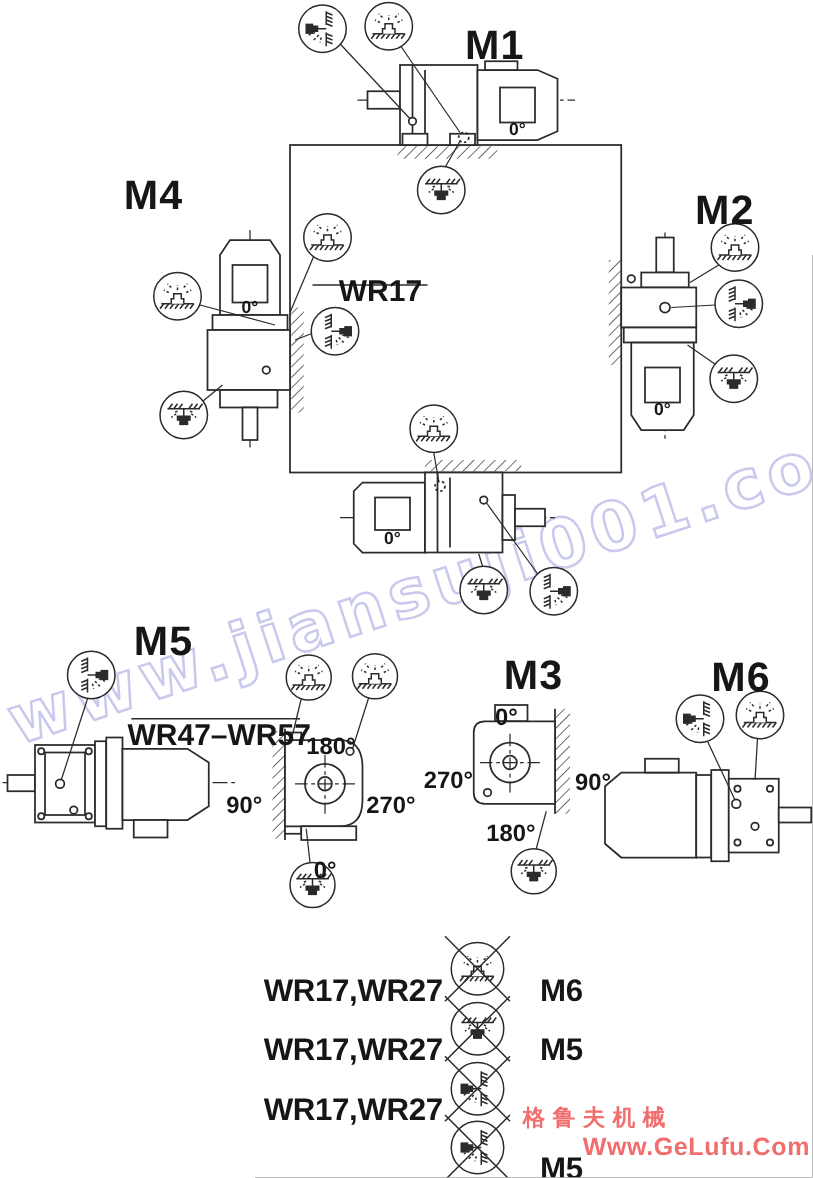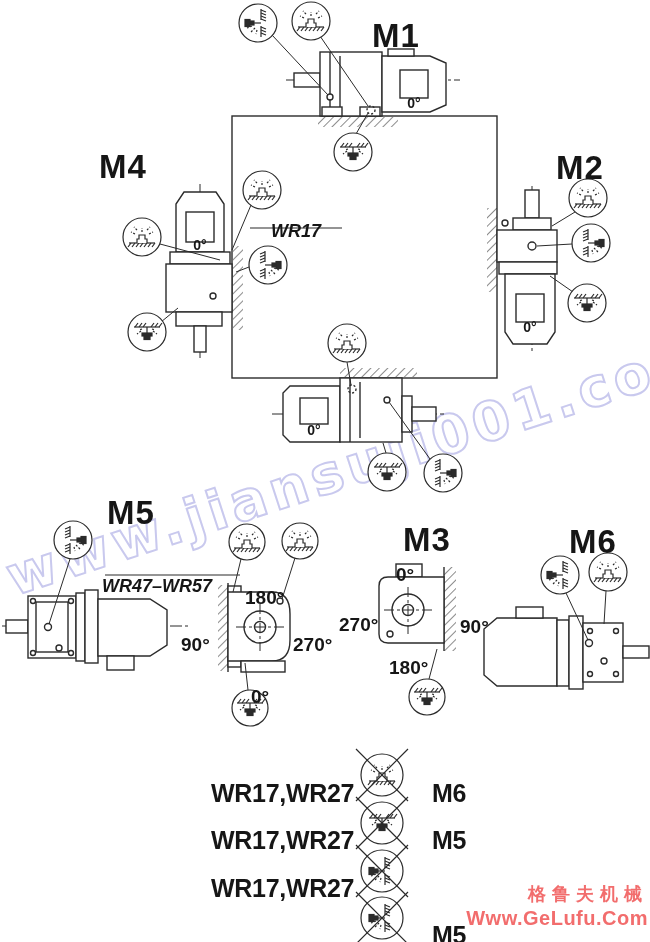--- a/index.html
+++ b/index.html
@@ -1,25 +1,25 @@
 <!DOCTYPE html>
 <html><head>
 <meta charset="utf-8">
 <style>
   html,body{margin:0;padding:0;background:#888;}
   .stage{position:relative;width:650px;height:942px;background:#ffffff;overflow:hidden;
          font-family:"Liberation Sans",sans-serif;color:#161616;margin:0 auto;}
   .stage svg{position:absolute;left:0;top:0;}
   .lbl{position:absolute;white-space:nowrap;line-height:1;margin-top:19px;}
   .pos-label{font-size:33px;font-weight:bold;letter-spacing:1px;}
-  .series-label{font-size:18px;font-weight:bold;font-style:italic;}
+  .series-label{font-size:24px;font-weight:bold;}
   .angle-label{font-size:19px;font-weight:bold;}
   .dial-label{font-size:14px;font-weight:bold;width:28px;text-align:center;}
   .tbl-text{font-size:25px;font-weight:bold;letter-spacing:-0.3px;}
-  .footer{position:absolute;right:2px;top:883px;text-align:right;line-height:1.25;}
+  .footer{position:absolute;right:2px;top:883px;text-align:left;line-height:1.25;}
   .footer .cn{font-size:18px;font-weight:bold;letter-spacing:6px;}
   .footer .url{font-size:20px;font-weight:bold;letter-spacing:0.5px;padding-left:48px;}
 </style>
 </head>
 <body>
 
 <div class="stage">
 
 <svg width="650" height="942" viewBox="0 0 650 942">
   <defs>
@@ -299,21 +299,21 @@
       <g transform="translate(382,918)">
         <circle r="21" fill="#fff"></circle>
             <use href="#sym-level"></use>
             <path d="M-26,-26 L26,26 M-26,26 L26,-26"></path>
           </g>
     </g>
   </g>
 </svg>
 
 <div class="lbl pos-label" style="left:372px;top:0px">M1</div>
-<div class="lbl pos-label" style="left:99px;top:131px">M4</div>
+<div class="lbl pos-label" style="left:99px;top:120px">M4</div>
 <div class="lbl pos-label" style="left:556px;top:132px">M2</div>
 <div class="lbl pos-label" style="left:107px;top:477px">M5</div>
 <div class="lbl pos-label" style="left:403px;top:504px">M3</div>
 <div class="lbl pos-label" style="left:569px;top:506px">M6</div>
 
 <div class="lbl series-label" style="left:271px;top:203px">WR17</div>
 <div class="lbl series-label" style="left:102px;top:558px">WR47–WR57</div>
 
 <div class="lbl dial-label" style="left:400px;top:77px">0°</div>
 <div class="lbl dial-label" style="left:186px;top:219px">0°</div>

